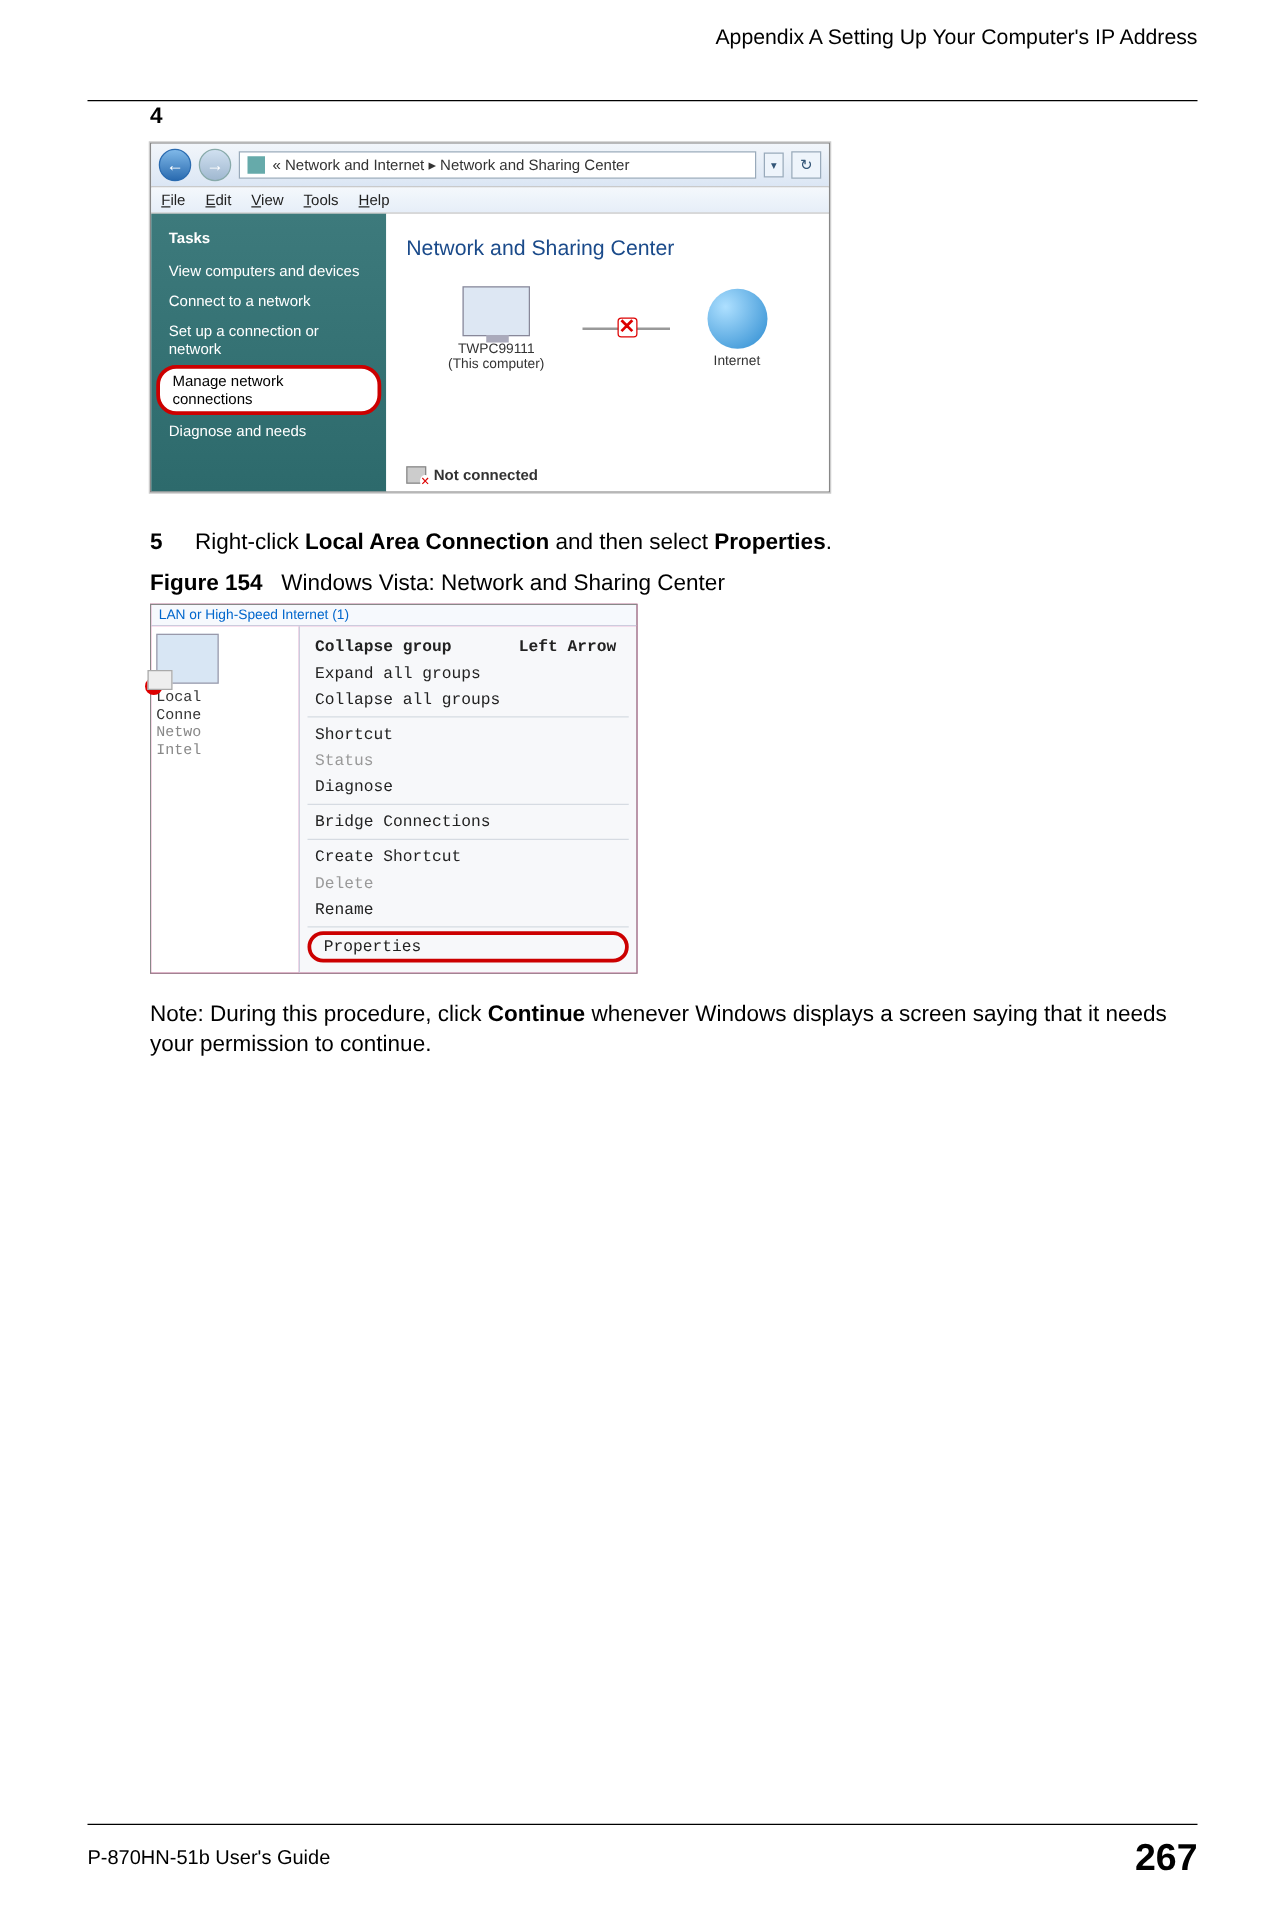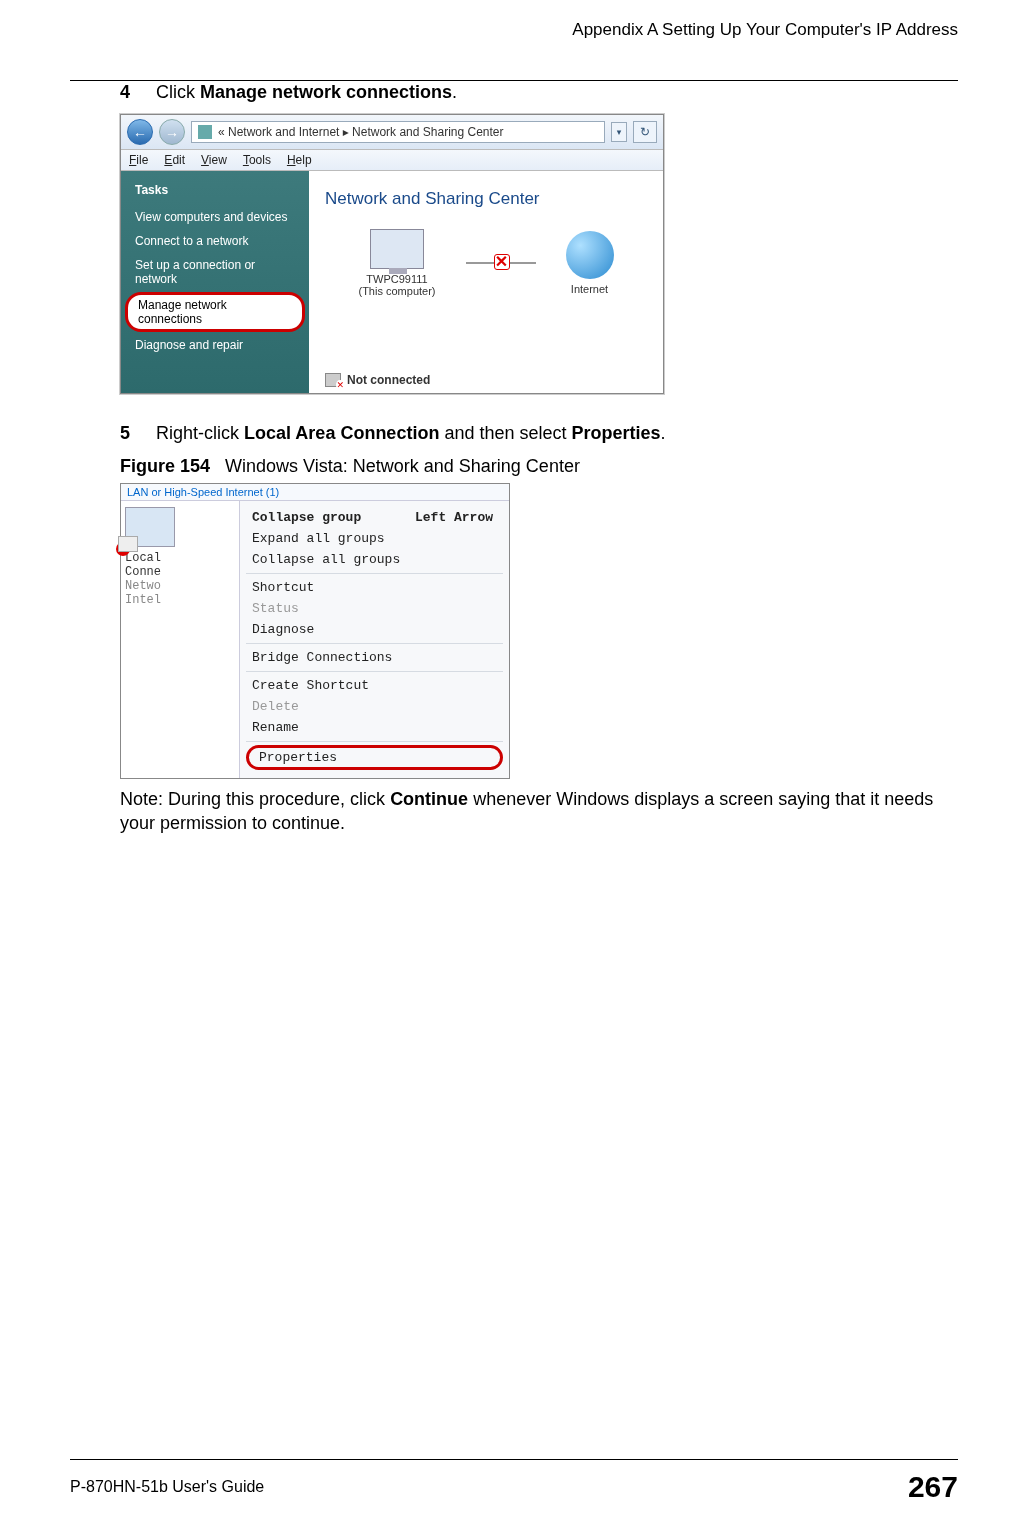--- a/index.html
+++ b/index.html
@@ -131,21 +131,21 @@
     display:flex;align-items:flex-end;gap:6px;
   }
   .stat-ico { width:16px;height:14px;background:#ccc;border:1px solid #888;display:inline-block;position:relative;}
   .stat-ico::after{content:'✕';position:absolute;right:-4px;bottom:-4px;color:#d00;font-size:9px;background:#fff;border-radius:50%;}
 
   
   .win2 {
     width: 390px;
     border: 1px solid #888;
     background: #ec4899;
-    margin-bottom: 8px;
+    margin-bottom: 20px;
     font-family: "Courier New", monospace;
     font-size: 13px;
   }
   .win2-top {
     background:#f6f9fd;
     border-bottom:1px solid #ccd;
     padding:2px 6px;
     font-size:11px; color:#06c;
     font-family: Arial, sans-serif;
   }
@@ -196,23 +196,20 @@
 <body>
 
 <div class="page">
   <div class="header-right">Appendix A Setting Up Your Computer's IP Address</div>
   <hr class="header-rule">
 
   <div class="content">
 
     <div class="step">
       <span class="step-num">4</span>
-      <span>
-        <span>Click </span><b>Manage network connections</b><span>.</span>
-      </span>
     </div>
 
 
     <div class="win1">
       <div class="win1-titlebar">
         <div class="nav-btn">←</div>
         <div class="nav-btn fwd">→</div>
         <div class="addr">
           <span class="addr-ico"></span>
           <span>« Network and Internet ▸ Network and Sharing Center</span>
@@ -227,21 +224,21 @@
         <span>Tools</span>
         <span>Help</span>
       </div>
       <div class="win1-body">
         <div class="sidebar">
           <div class="tasks-hdr">Tasks</div>
           <div class="task">View computers and devices</div>
           <div class="task">Connect to a network</div>
           <div class="task">Set up a connection or network</div>
           <div class="task hl">Manage network connections</div>
-          <div class="task">Diagnose and repair</div>
+          <div class="task">Diagnose and needs</div>
         </div>
         <div class="win1-main">
           <h3>Network and Sharing Center</h3>
           <div class="net-diagram">
             <div class="net-node">
               <div class="monitor"></div>
               <div>TWPC99111</div>
               <div>(This computer)</div>
             </div>
             <div class="net-line">

